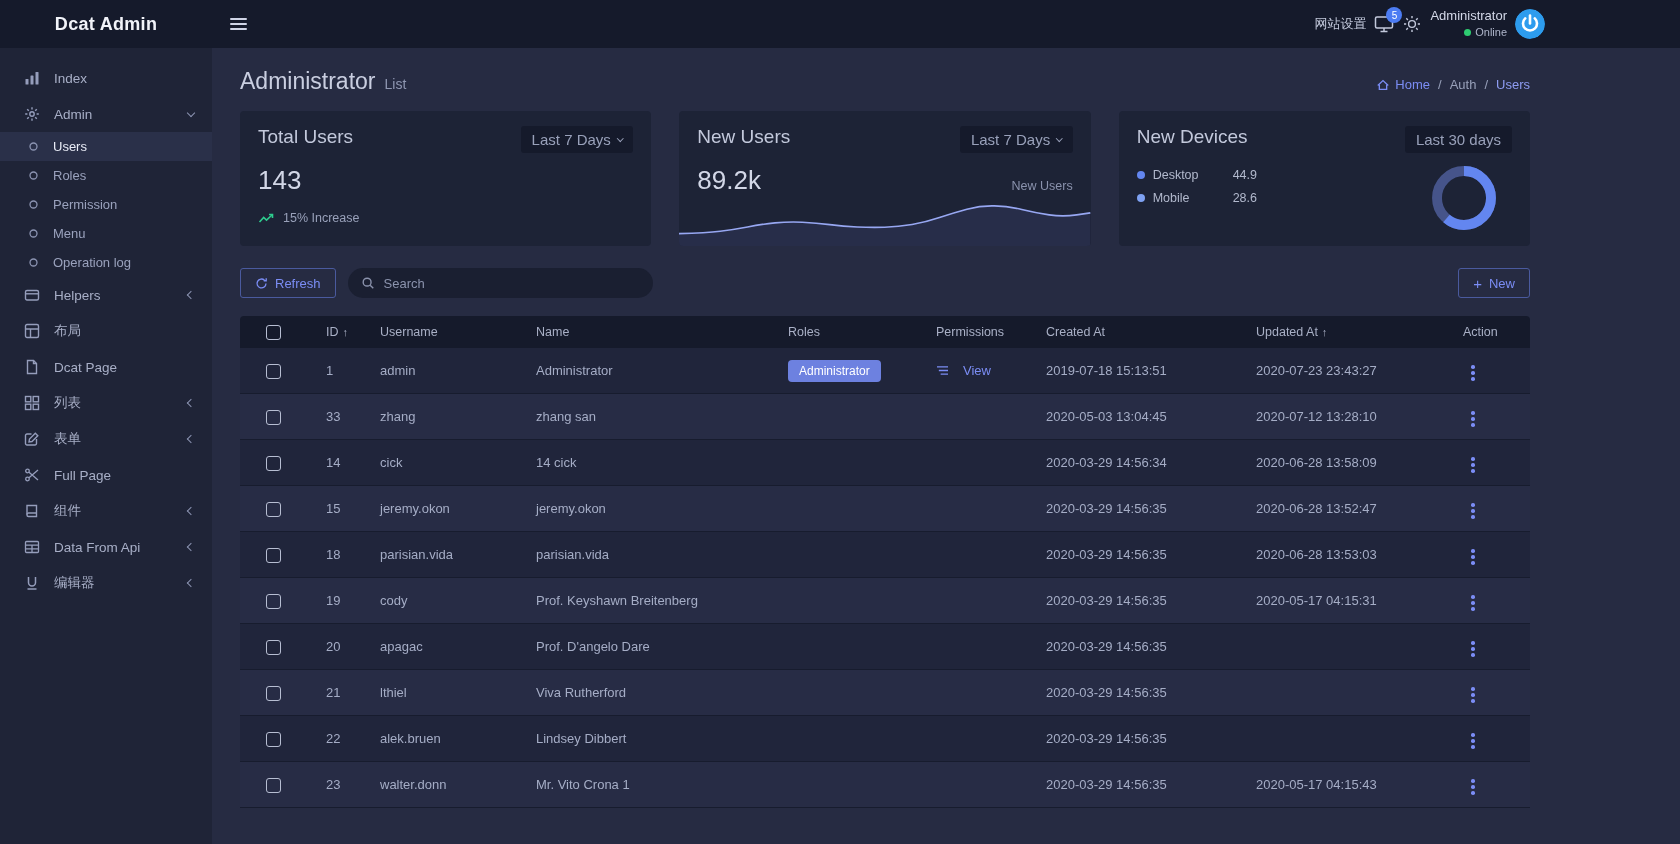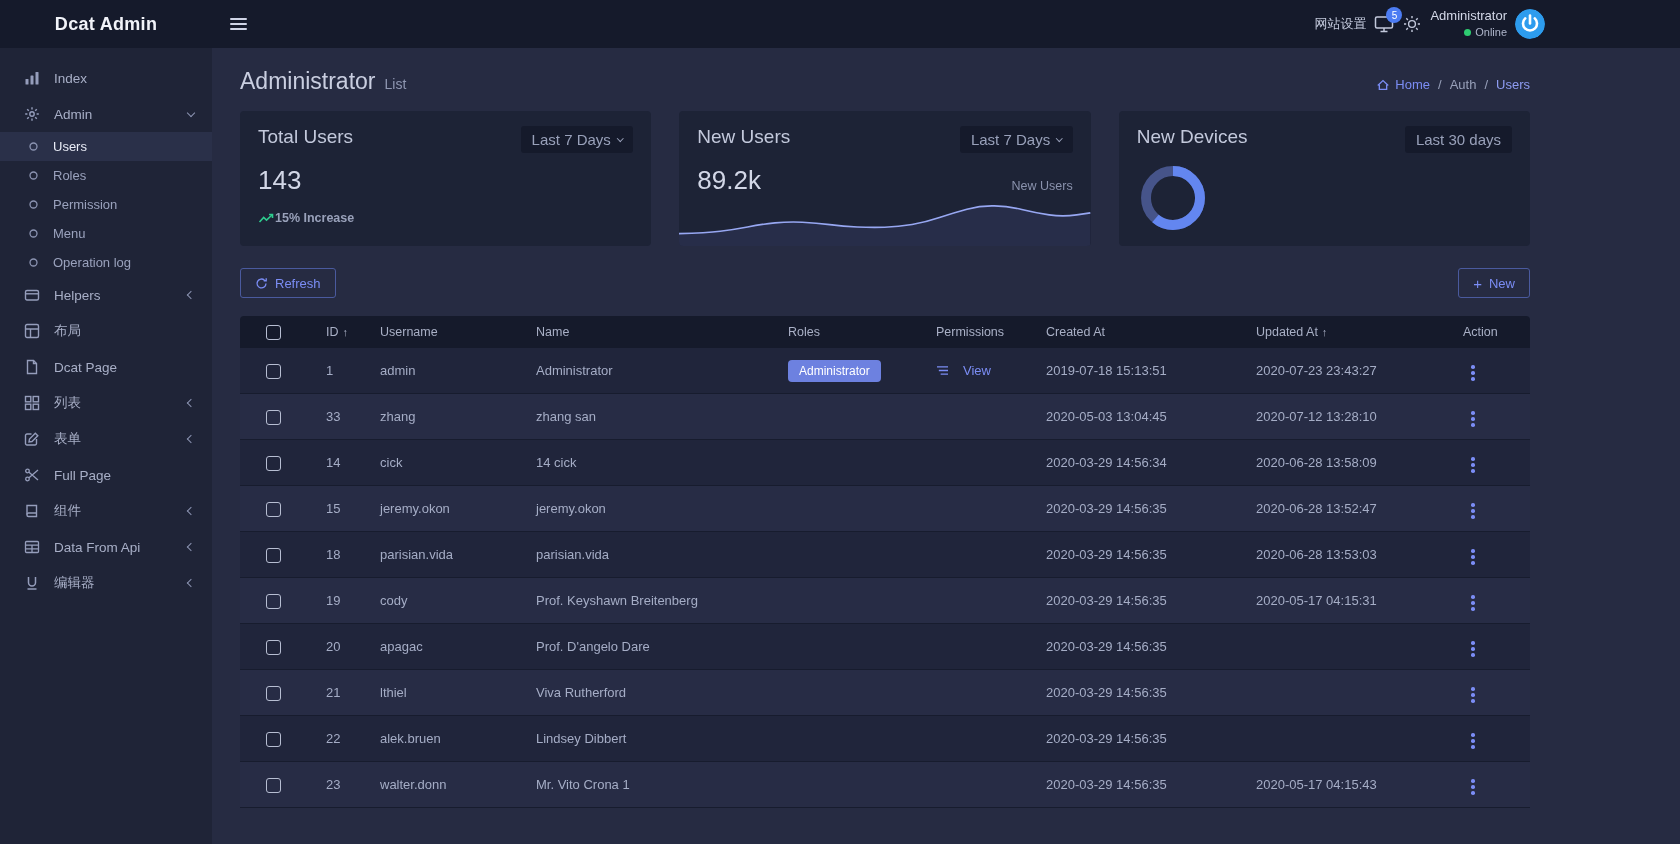--- a/index.html
+++ b/index.html
@@ -51,21 +51,21 @@
   .bc-sep{color:#98a0ba;}
 
   
   .cards{display:grid;grid-template-columns:1fr 1fr 1fr;gap:28px;margin-top:16px;}
   .card{background:#1d2336;border-radius:4px;height:135px;padding:15px 18px;position:relative;overflow:hidden;}
   .card-head{display:flex;align-items:flex-start;justify-content:space-between;}
   .card-title{font-size:19px;color:#c3c9dc;}
   .pill{background:#151a2b;color:#99a1ba;font-size:15px;padding:5px 11px;border-radius:3px;display:flex;align-items:center;gap:7px;cursor:pointer;}
   .pill .chev{width:4.5px;height:4.5px;border-color:#99a1ba;margin-top:-2px;}
   .card-value{font-size:26px;color:#d2d7e7;margin-top:12px;position:relative;z-index:2;}
-  .trend{display:flex;align-items:center;margin-top:15px;font-size:12.5px;font-weight:700;color:#99a1ba;}
+  .trend{display:flex;align-items:center;gap:8px;margin-top:15px;font-size:12.5px;font-weight:400;color:#99a1ba;}
   .trend .icn{width:17px;height:12px;}
   .series-label{position:absolute;right:18px;top:68px;font-size:12.5px;color:#8a92ad;z-index:2;}
   .spark{position:absolute;left:0;right:0;bottom:0;width:100%;height:52px;display:block;z-index:1;}
   .devices-body{display:flex;align-items:flex-start;margin-top:15px;}
   .legend{display:flex;flex-direction:column;gap:9px;flex:1;}
   .legend-row{display:flex;align-items:center;font-size:12.5px;color:#b2b9cd;}
   .ldot{width:8px;height:8px;border-radius:50%;margin-right:8px;flex:none;}
   .llabel{width:80px;}
   .donut{width:72px;height:72px;margin:-6px 12px 0 0;flex:none;}
 
@@ -360,39 +360,60 @@
       </div>
 
       <div class="card">
         <div class="card-head">
           <span class="card-title">New Devices</span>
           <span class="pill">
               <span>Last 30 days</span>
             </span>
         </div>
         <div class="devices-body">
+          <div class="legend">
+              <div class="legend-row">
+                <span class="ldot" style="background: rgb(99, 134, 240);"></span>
+                <span class="llabel">Desktop</span>
+                <span class="lvalue">44.9</span>
+              </div>
+              <div class="legend-row">
+                <span class="ldot" style="background: rgb(126, 161, 242);"></span>
+                <span class="llabel">Mobile</span>
+                <span class="lvalue">28.6</span>
+              </div>
+            </div>
           <svg class="donut" viewBox="0 0 80 80">
             <circle id="donut-base" cx="40" cy="40" r="30" fill="none" stroke="#46548a" stroke-width="11"></circle>
             <circle id="donut-seg" cx="40" cy="40" r="30" fill="none" stroke="#6386f0" stroke-width="11" transform="rotate(-90 40 40)" stroke-dasharray="115.1 188.5"></circle>
           </svg>
         </div>
       </div>
 
     </section>
 
     <div class="toolbar">
       <button class="btn-outline">
         <span class="icn">
             <svg viewBox="0 0 16 16" fill="none" stroke="currentColor" stroke-width="1.6">
               <path d="M13.5 8a5.5 5.5 0 1 1-1.8-4.1"></path>
               <path d="M13.8 1.6v3h-3"></path>
             </svg>
           </span>
         <span>Refresh</span>
       </button>
+      <div class="search-box">
+        <span class="icn">
+            <svg viewBox="0 0 16 16" fill="none" stroke="currentColor" stroke-width="1.6">
+              <circle cx="7" cy="7" r="4.5"></circle>
+              <path d="M10.5 10.5L14 14"></path>
+            </svg>
+          </span>
+        <input class="search-input" type="text" placeholder="Search" style="">
+      </div>
       <button class="btn-outline btn-new">
         <span class="plus">+</span>
         <span>New</span>
       </button>
     </div>
 
     <div class="grid-table">
       <div class="trow thead">
         <div class="td"><span class="checkbox"></span></div>
         <div class="td"><span>ID</span><span class="sort">↑</span></div>

